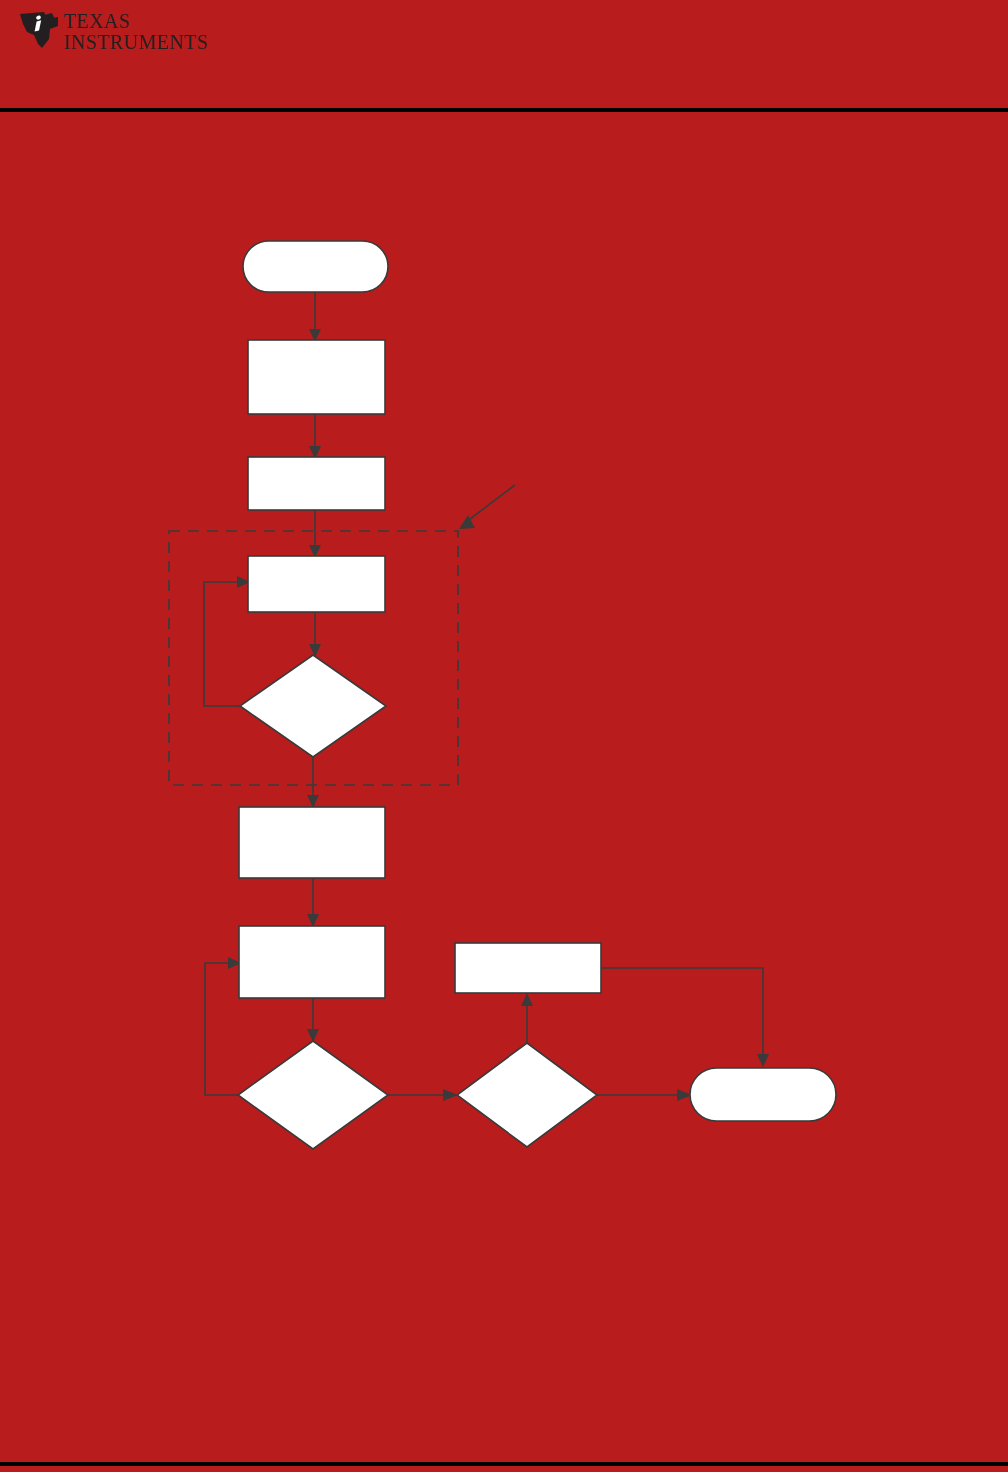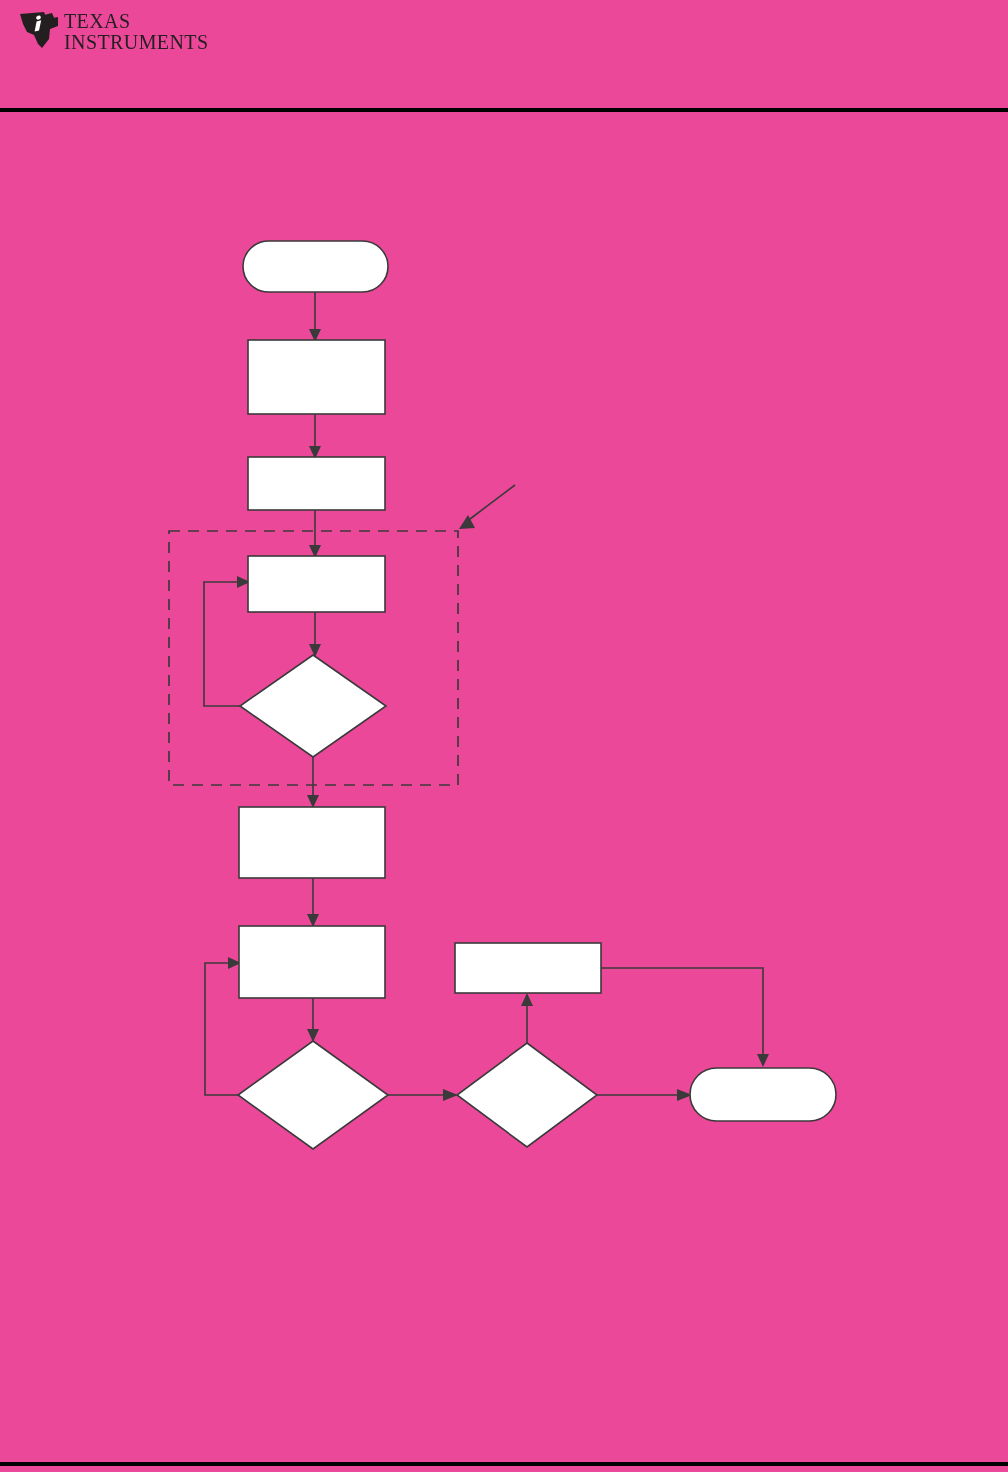--- a/index.html
+++ b/index.html
@@ -9,21 +9,21 @@
     background: #ffffff;
   }
   body {
     font-family: "Liberation Serif", serif;
     color: #000000;
   }
   #page {
     position: relative;
     width: 1008px;
     height: 1472px;
-    background: #ec4899;
+    background: #b91c1c;
     overflow: hidden;
   }
 
   
   #header-logo {
     position: absolute;
     left: 14px;
     top: 8px;
     width: 260px;
     height: 56px;

